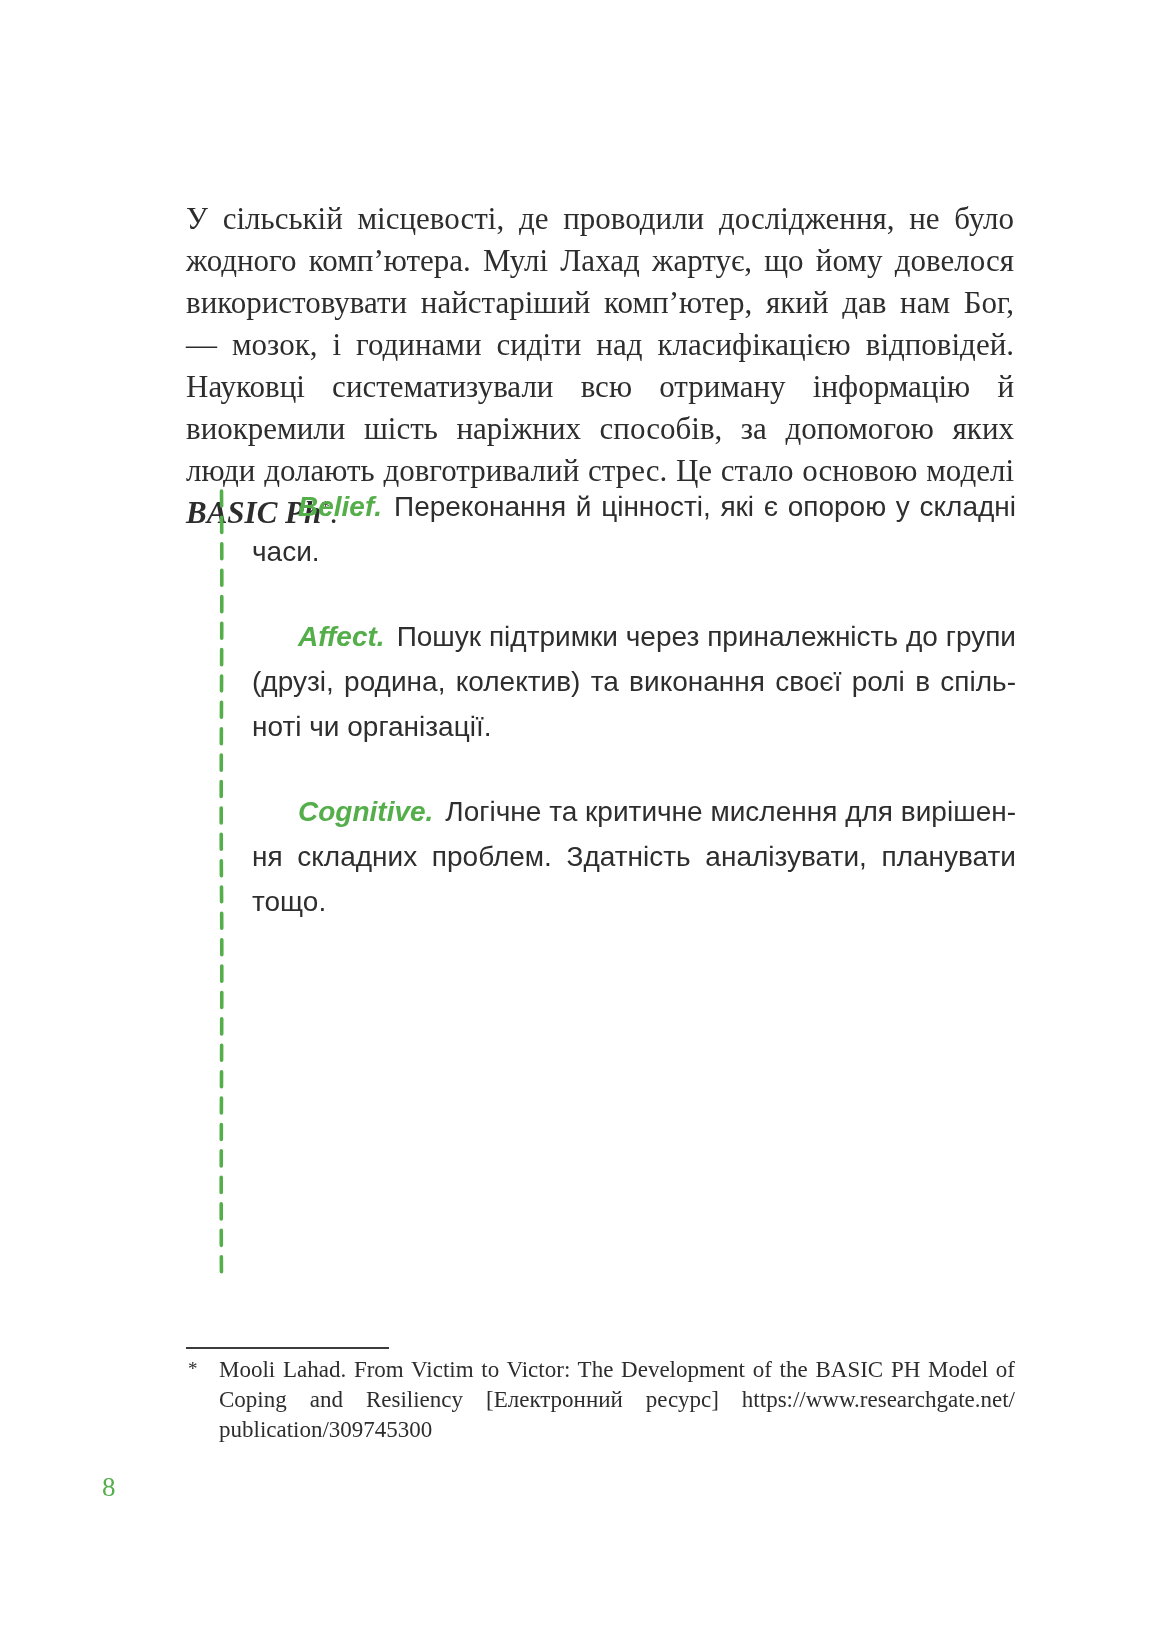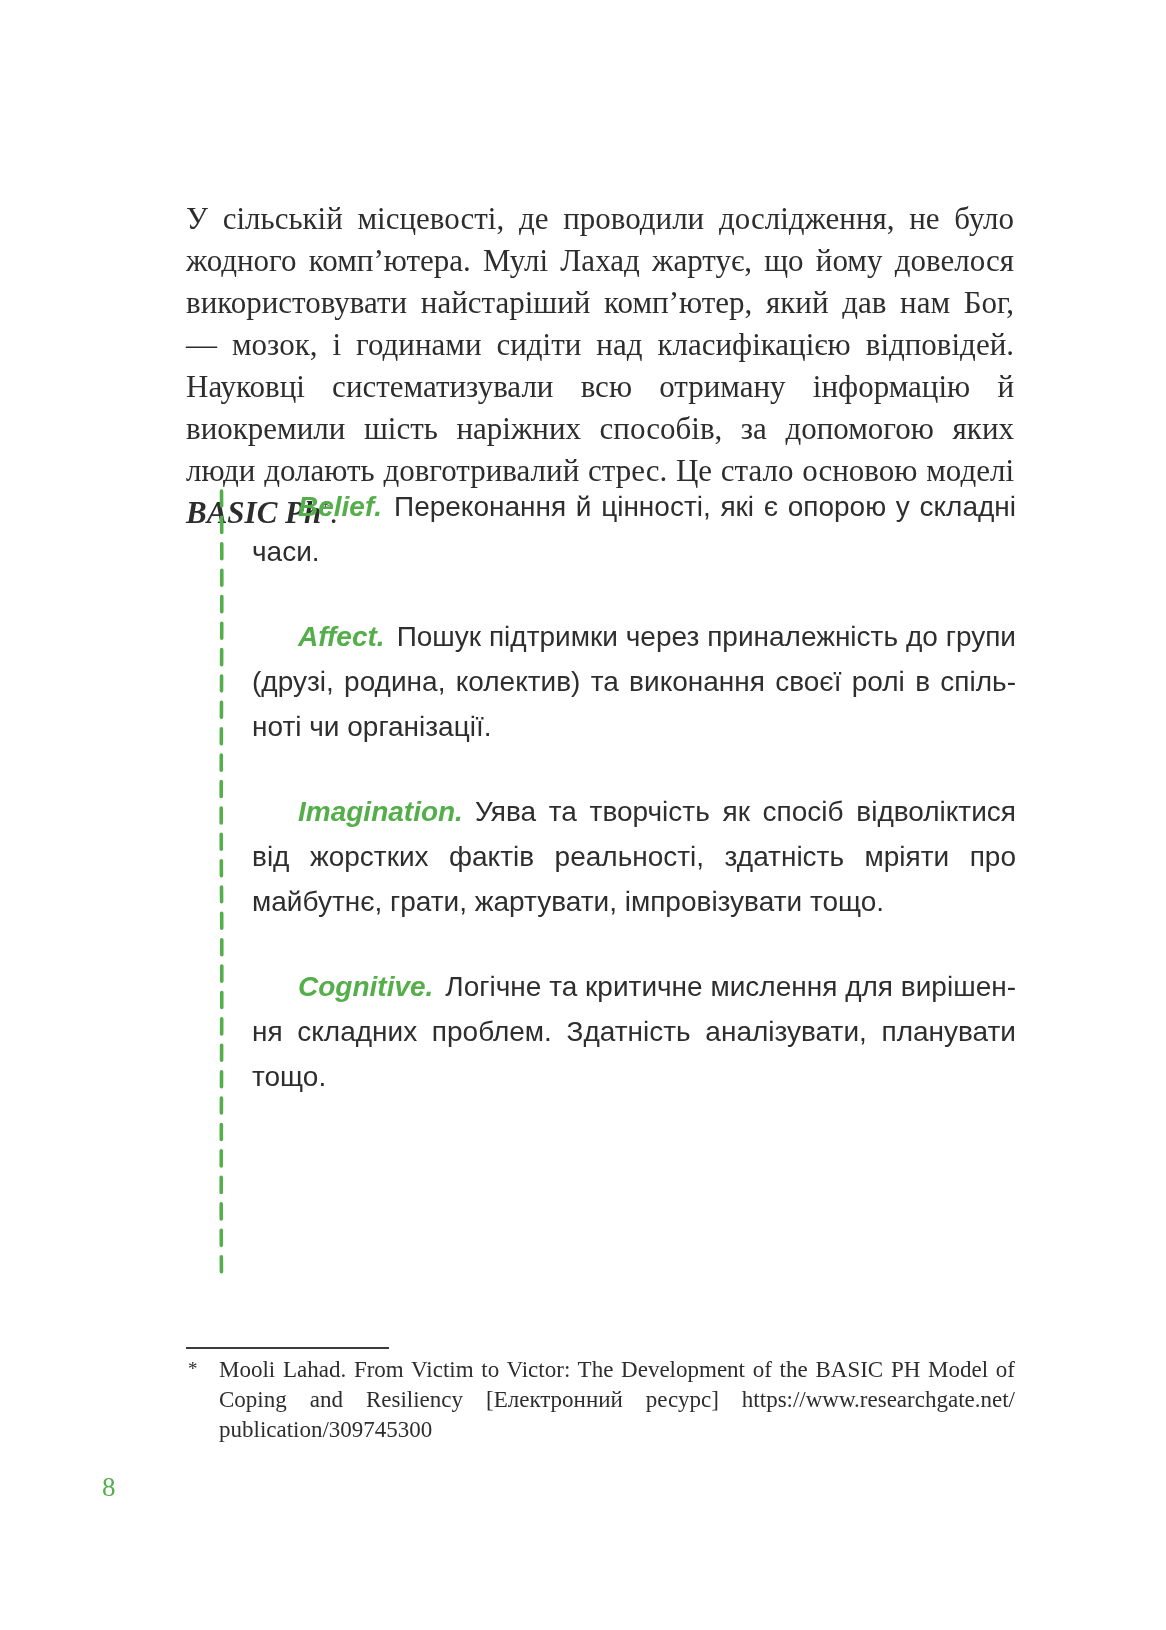--- a/index.html
+++ b/index.html
@@ -91,21 +91,20 @@
   <svg class="dash-line" viewBox="0 0 7 796" preserveAspectRatio="none" aria-hidden="true">
     <path d="M3.5 3 C 4.5 140 2.5 280 3.5 400 C 4.5 520 2.5 660 3.5 793" fill="none" stroke="var(--accent, #54ae4a)" stroke-width="3.6" stroke-dasharray="15 11.4" stroke-linecap="round"></path>
   </svg>
 
   <div class="items">
     <p class="item"><span class="item-label">Belief.</span><span>Переконання й цінності, які є опорою у склад­ні часи.</span></p>
 
 
     <p class="item"><span class="item-label">Affect.</span><span>Пошук підтримки через приналежність до групи (друзі, родина, колектив) та виконання своєї ролі в спіль­ноті чи організації.</span></p>
 
-    <p class="item"><span class="item-label">Imagination.</span><span>Уява та творчість як спосіб відволіктися від жорстких фактів реальності, здатність мріяти про майбутнє, грати, жартувати, імпровізувати тощо.</span></p>
 
     <p class="item"><span class="item-label">Cognitive.</span><span>Логічне та критичне мислення для вирішен­ня складних проблем. Здатність аналізувати, планувати тощо.</span></p>
   </div>
 </div>
 
 <div class="fn-divider"></div>
 <div class="footnote">
   <span class="fn-marker">*</span>
   <div class="fn-text">Mooli Lahad. From Victim to Victor: The Development of the BASIC PH Model of Coping and Resiliency [Електронний ресурс] https://www.researchgate.net/​publication/309745300</div>
 </div>

